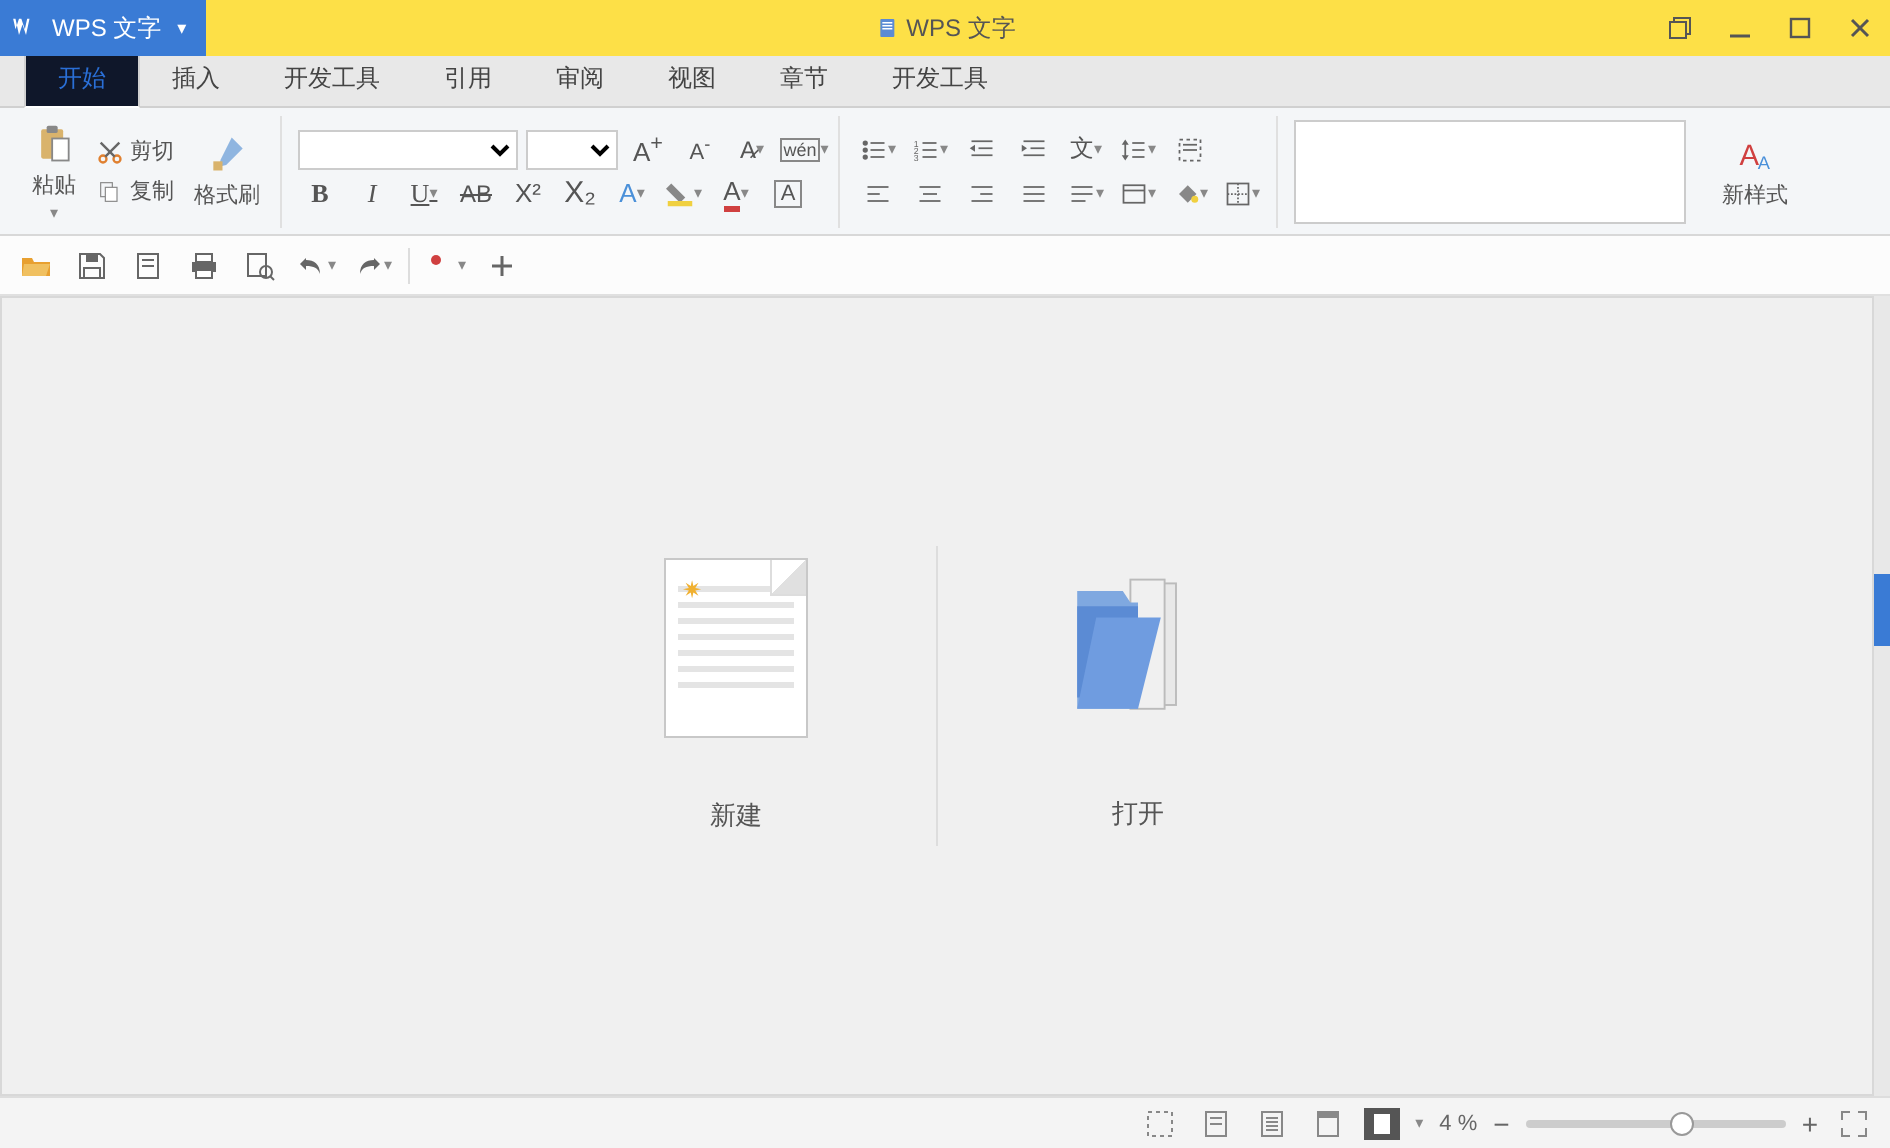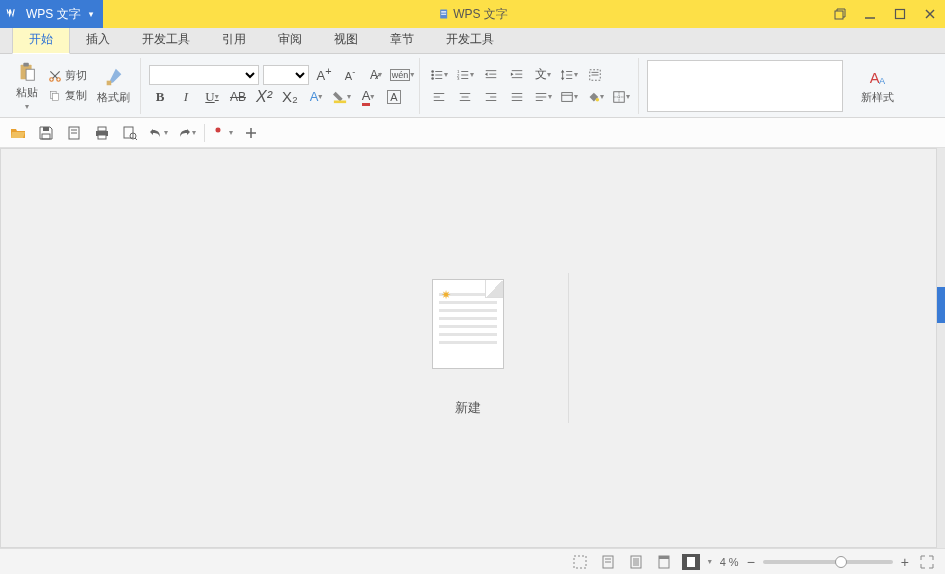--- a/index.html
+++ b/index.html
@@ -12,21 +12,21 @@
 .app-badge .dd { font-size: 9px; margin-left: 2px; }
 .title-center { position: absolute; left: 50%; transform: translateX(-50%); font-size: 12px; color: #555; display: flex; align-items: center; gap: 4px; }
 .title-center svg { width: 12px; height: 12px; }
 .win-controls { margin-left: auto; display: flex; gap: 0; }
 .win-btn { width: 30px; height: 28px; display: flex; align-items: center; justify-content: center; color: #555; }
 .win-btn svg { width: 12px; height: 12px; }
 
 
 .tabs { height: 26px; background: #e8e8e8; display: flex; align-items: flex-end; padding-left: 12px; border-bottom: 1px solid #d0d0d0; }
 .tab { padding: 5px 16px; font-size: 12px; color: #444; cursor: pointer; }
-.tab.active { background: #fef9c3; color: #2a6fd6; border-top: 1px solid #d0d0d0; border-left: 1px solid #d0d0d0; border-right: 1px solid #d0d0d0; border-bottom: 1px solid #fff; margin-bottom: -1px; }
+.tab.active { background: #0f172a; color: #2a6fd6; border-top: 1px solid #d0d0d0; border-left: 1px solid #d0d0d0; border-right: 1px solid #d0d0d0; border-bottom: 1px solid #fff; margin-bottom: -1px; }
 
 
 .ribbon { height: 64px; background: #f4f6f8; border-bottom: 1px solid #d8d8d8; display: flex; align-items: center; padding: 4px 6px; gap: 2px; }
 .rgroup { display: flex; flex-direction: column; gap: 2px; padding: 0 6px; height: 56px; justify-content: center; border-right: 1px solid #e0e0e0; }
 .rgroup:last-child { border-right: none; }
 .rrow { display: flex; align-items: center; gap: 4px; }
 .big-btn { display: flex; flex-direction: column; align-items: center; gap: 2px; font-size: 11px; color: #555; padding: 2px 4px; }
 .big-btn svg { width: 22px; height: 22px; }
 .sm-btn { display: flex; align-items: center; gap: 3px; font-size: 11px; color: #555; padding: 1px 2px; }
 .sm-btn svg { width: 14px; height: 14px; }
@@ -187,21 +187,21 @@
         </div>
     </div>
     <div class="rrow">
       <div class="icon-btn fmt-b">B</div>
       <div class="icon-btn fmt-i">I</div>
       <div class="icon-btn fmt-u">U<span class="dd-arrow">▾</span></div>
       <div class="icon-btn">
           <span style="text-decoration:line-through;font-size:12px;">AB</span>
         </div>
       <div class="icon-btn">
-          <span style="font-size:16px;font-style:italic;">X²</span>
+          <span style="font-size:13px;">X²</span>
         </div>
       <div class="icon-btn">
           <span style="font-size:15px;">X₂</span>
         </div>
       <div class="icon-btn">
           <span style="color:#4a90d9;font-size:13px;">A</span>
           <span class="dd-arrow">▾</span>
         </div>
       <div class="icon-btn">
           <svg viewBox="0 0 16 16">
@@ -430,20 +430,32 @@
         <div class="line"></div>
         <div class="line"></div>
         <div class="line"></div>
         <div class="line"></div>
         <div class="line"></div>
         <div class="line"></div>
     </div>
     <div class="card-label">新建</div>
   </div>
   <div class="divider"></div>
+  <div class="card">
+    <div class="folder-icon">
+      <svg viewBox="0 0 80 88">
+        <rect x="42" y="10" width="18" height="64" fill="#e8e8e8" stroke="#bbb"></rect>
+        <rect x="36" y="8" width="18" height="68" fill="#f0f0f0" stroke="#bbb"></rect>
+        <path d="M8 14 h24 l4 6 h4 v56 H8 z" fill="#7fa8e0"></path>
+        <path d="M8 22 h32 v48 H8 z" fill="#5b8bd4"></path>
+        <path d="M8 76 L18 28 h34 L40 76 z" fill="#6f9ce0"></path>
+      </svg>
+    </div>
+    <div class="card-label">打开</div>
+  </div>
 </div>
 
 <div class="right-edge"></div>
 <div class="right-tab"></div>
 
 <div class="statusbar">
   <div class="sbtn">
       <svg viewBox="0 0 14 14">
         <rect x="1" y="1" width="12" height="12" fill="none" stroke="#888" stroke-dasharray="2"></rect>
       </svg>

